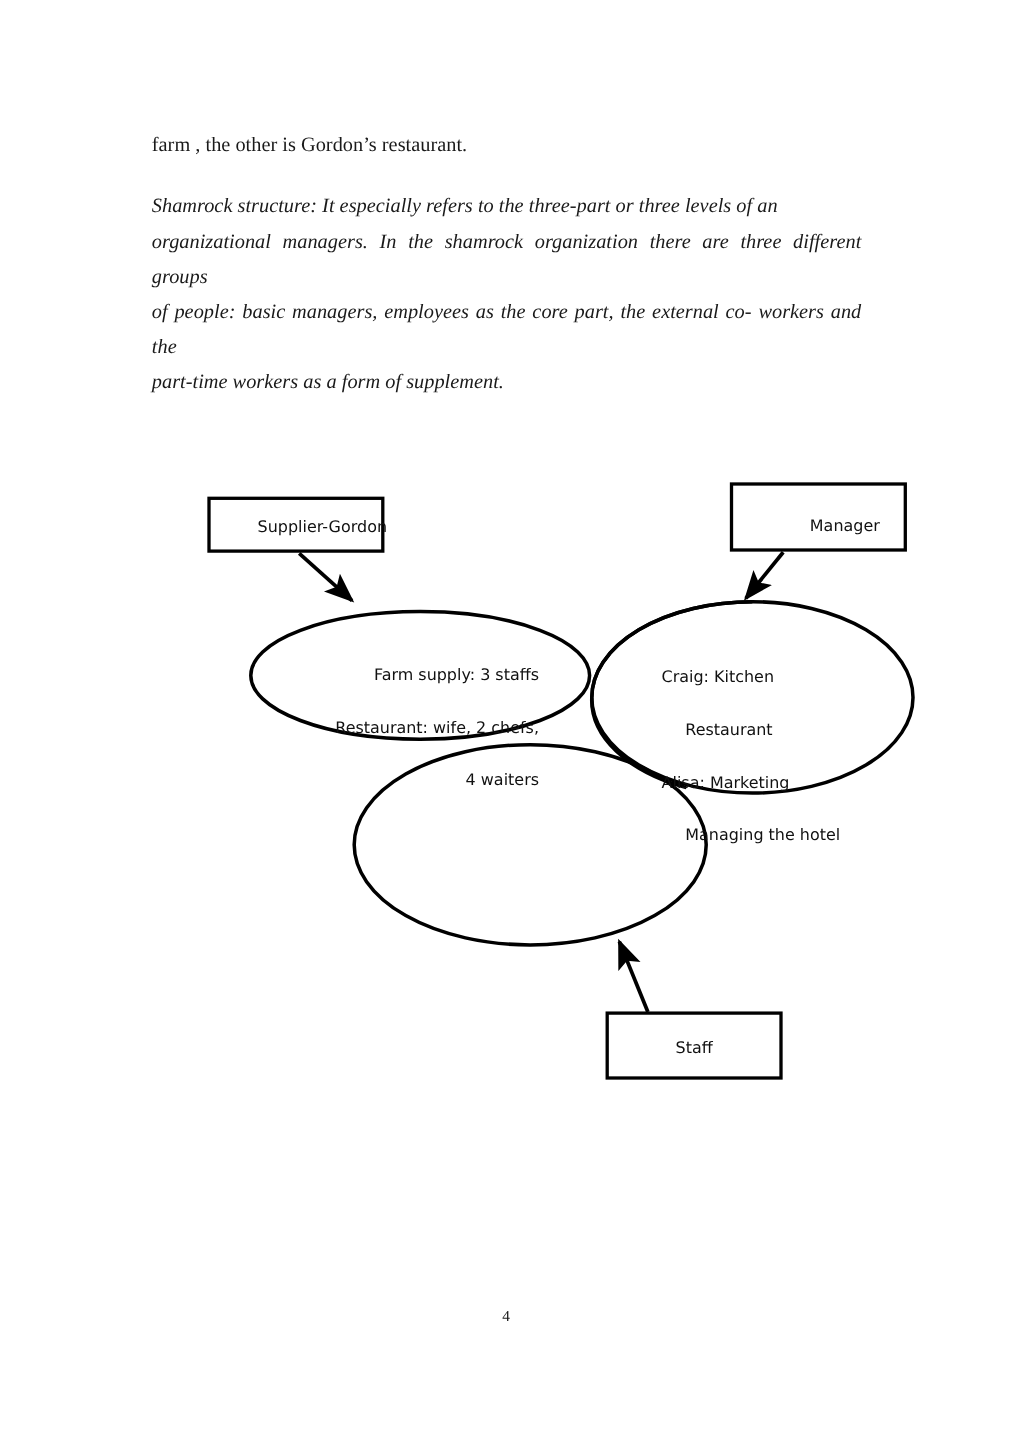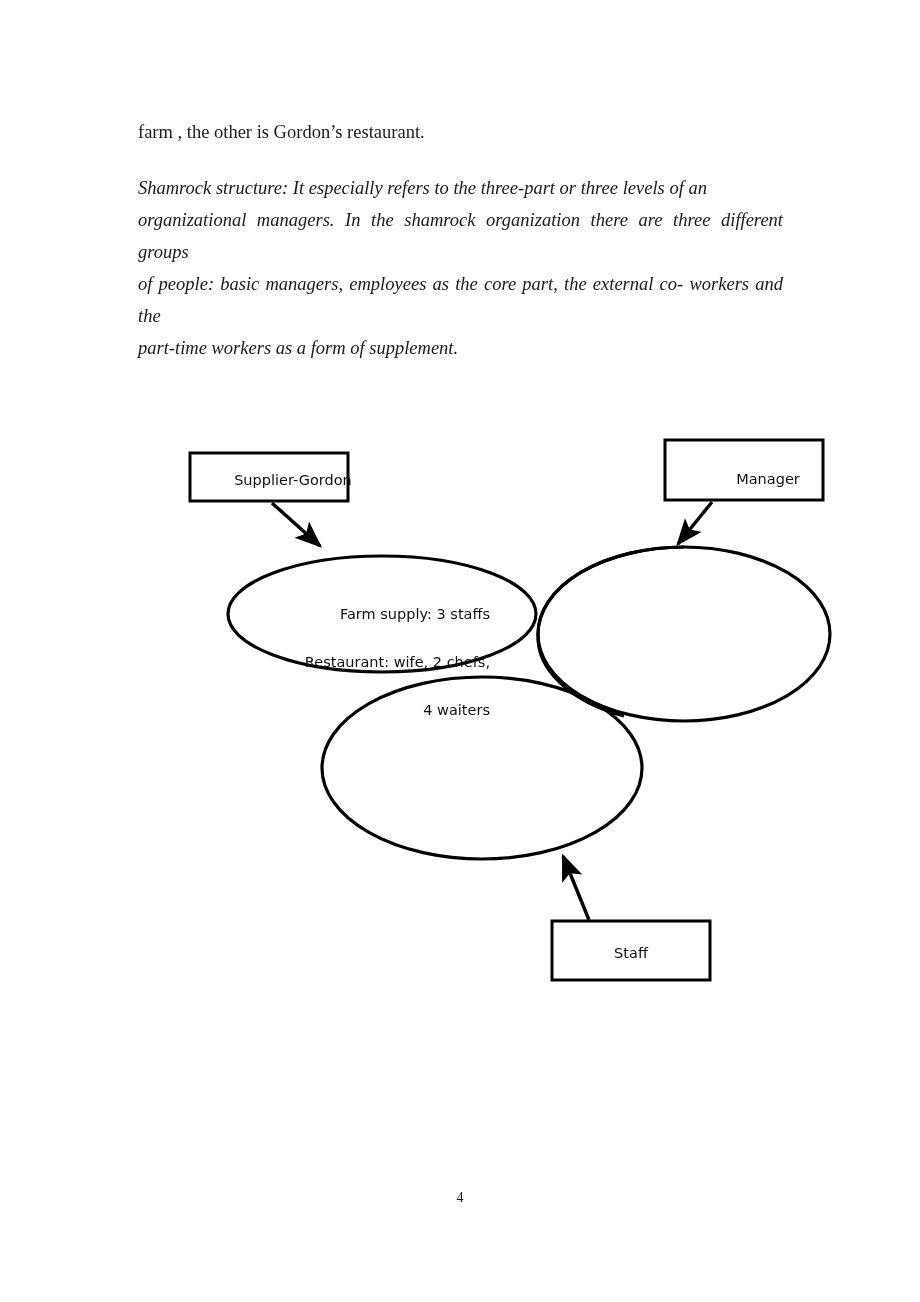--- a/index.html
+++ b/index.html
@@ -146,17 +146,23 @@
   <div class="dgm-label box-label box-manager-label">Manager</div>
 
   <div class="dgm-label box-label box-staff-label">Staff</div>
 
   <div class="dgm-label ell-left-text">
     <span>Farm supply: 3 staffs</span><br>
     <span>Restaurant: wife, 2 chefs,</span><br>
     <span>4 waiters</span>
   </div>
 
+  <div class="dgm-label ell-right-text">
+    <span>Craig: Kitchen</span>
+    <span class="indent">Restaurant</span>
+    <span>Alisa: Marketing</span>
+    <span class="indent">Managing the hotel</span>
+  </div>
 
 
   <div class="page-number">4</div>
 
 </div>
 
 </body></html>

